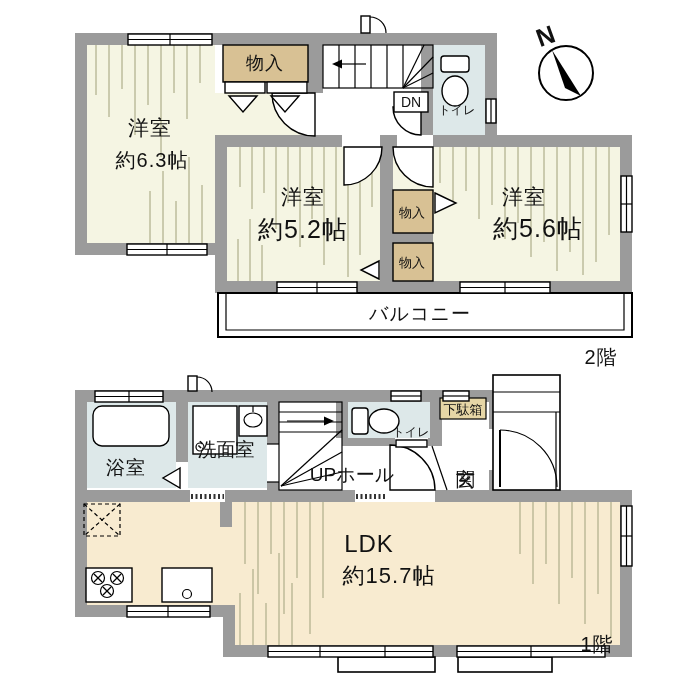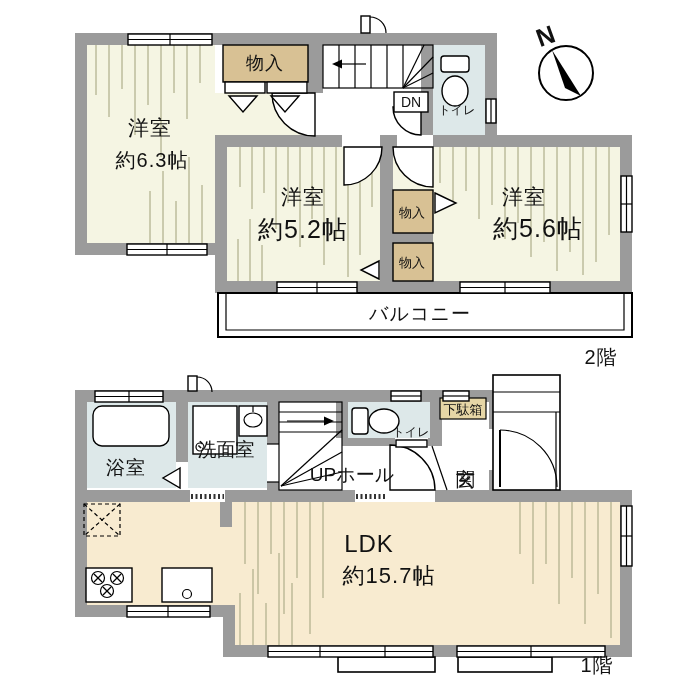--- a/index.html
+++ b/index.html
@@ -318,14 +318,14 @@
   <div class="lbl north" style="left:546px;top:36px;font-size:25px;">N</div>
 
   <div class="lbl" style="left:126px;top:467px;font-size:19px;text-align:center;">浴室</div>
   <div class="lbl" style="left:226px;top:449px;font-size:19px;letter-spacing:0;">洗面室</div>
   <div class="lbl" style="left:352px;top:474px;font-size:19px;letter-spacing:0;">UPホール</div>
   <div class="lbl" style="left:411px;top:432px;font-size:12px;letter-spacing:0;">トイレ</div>
   <div class="lbl" style="left:463px;top:409px;font-size:13px;letter-spacing:0;">下駄箱</div>
   <div class="lbl v" style="left:466px;top:456px;font-size:19px;">玄関</div>
   <div class="lbl" style="left:369px;top:544px;font-size:24px;">LDK</div>
   <div class="lbl" style="left:367px;top:576px;font-size:22px;margin-left:22px;">約15.7帖</div>
-  <div class="lbl" style="left:597px;top:665px;font-size:20px;">1階</div>
+  <div class="lbl" style="left:597px;top:644px;font-size:20px;">1階</div>
 </div>
 
 </body></html>

